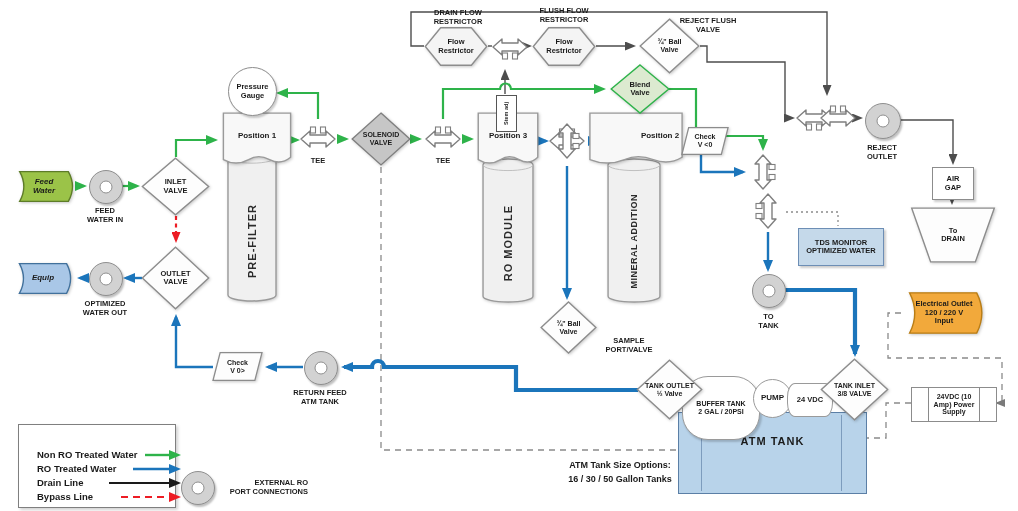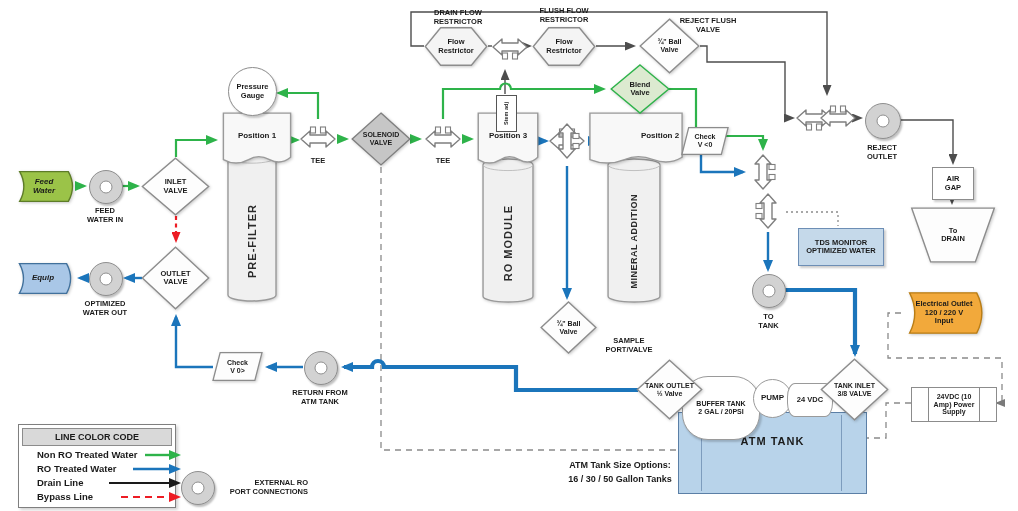--- a/index.html
+++ b/index.html
@@ -337,32 +337,31 @@
       </svg>
     <div class="lbl f7"><span>TANK OUTLET</span><br><span>½ Valve</span></div>
   </div>
   <div class="txt lbl f9" style="left:540px;top:459px;width:160px;line-height:1.5;">
     <span>ATM Tank Size Options:</span><br>
     <span>16 / 30 / 50 Gallon Tanks</span>
   </div>
 
   <div class="port" style="left:304px;top:351px;width:32px;height:32px;"></div>
   <div class="txt lbl f75" style="left:287px;top:388px;width:66px;">
-    <span>RETURN FROM</span><br>
+    <span>RETURN FEED</span><br>
     <span>ATM TANK</span>
   </div>
   <div class="node" style="left:212px;top:352px;width:51px;height:29px;">
     <svg class="bg" viewBox="0 0 100 100" preserveAspectRatio="none">
         <polygon points="16,2 98,2 84,98 2,98" fill="#fdfdfd" stroke="#8c8c8c" stroke-width="1.3" vector-effect="non-scaling-stroke"></polygon>
       </svg>
     <div class="lbl f7"><span>Check</span><br><span>V 0&gt;</span></div>
   </div>
 
   <div class="legend">
-    <div class="hdr">LINE COLOR CODE</div>
     <div class="lrow" style="top:23px;">
       <span class="llabel">Non RO Treated Water</span>
       <svg width="40" height="12">
           <line x1="2" y1="6" x2="28" y2="6" stroke="#2eb34a" stroke-width="2.4"></line>
           <polygon points="26,1 38,6 26,11" fill="#2eb34a"></polygon>
         </svg>
     </div>
     <div class="lrow" style="top:37px;">
       <span class="llabel">RO Treated Water</span>
       <svg width="52" height="12">

